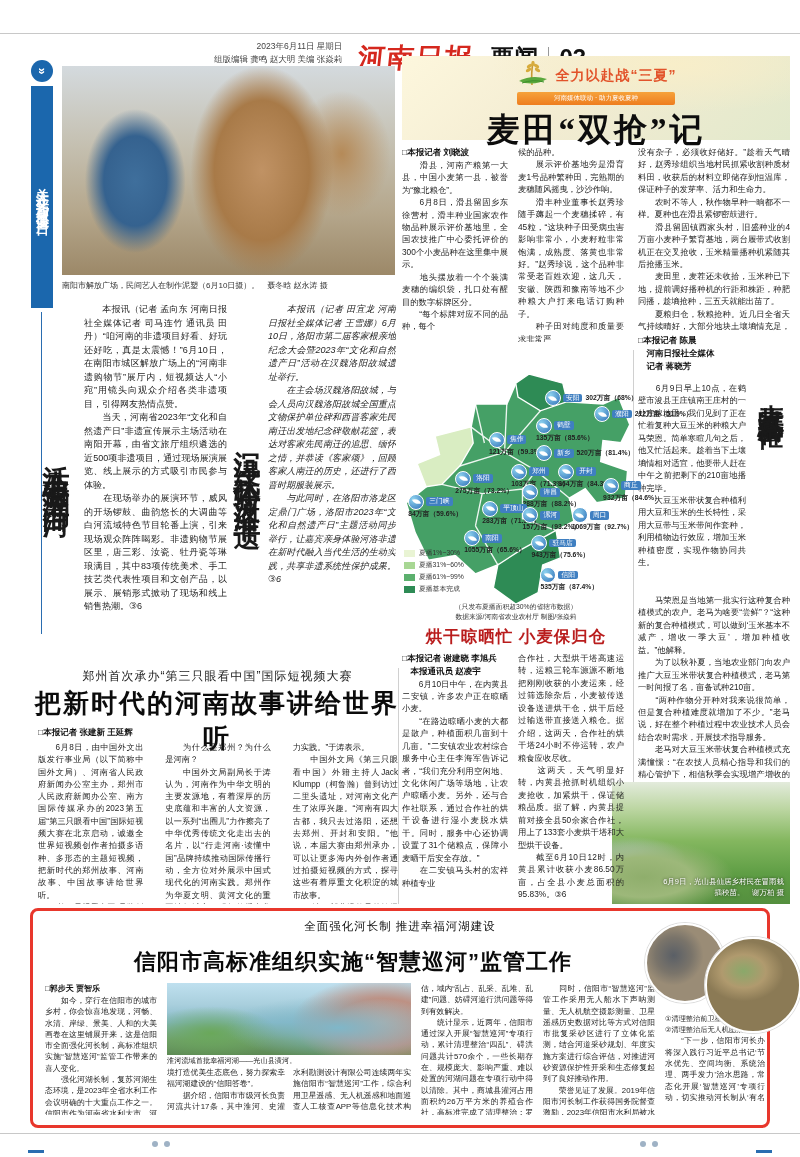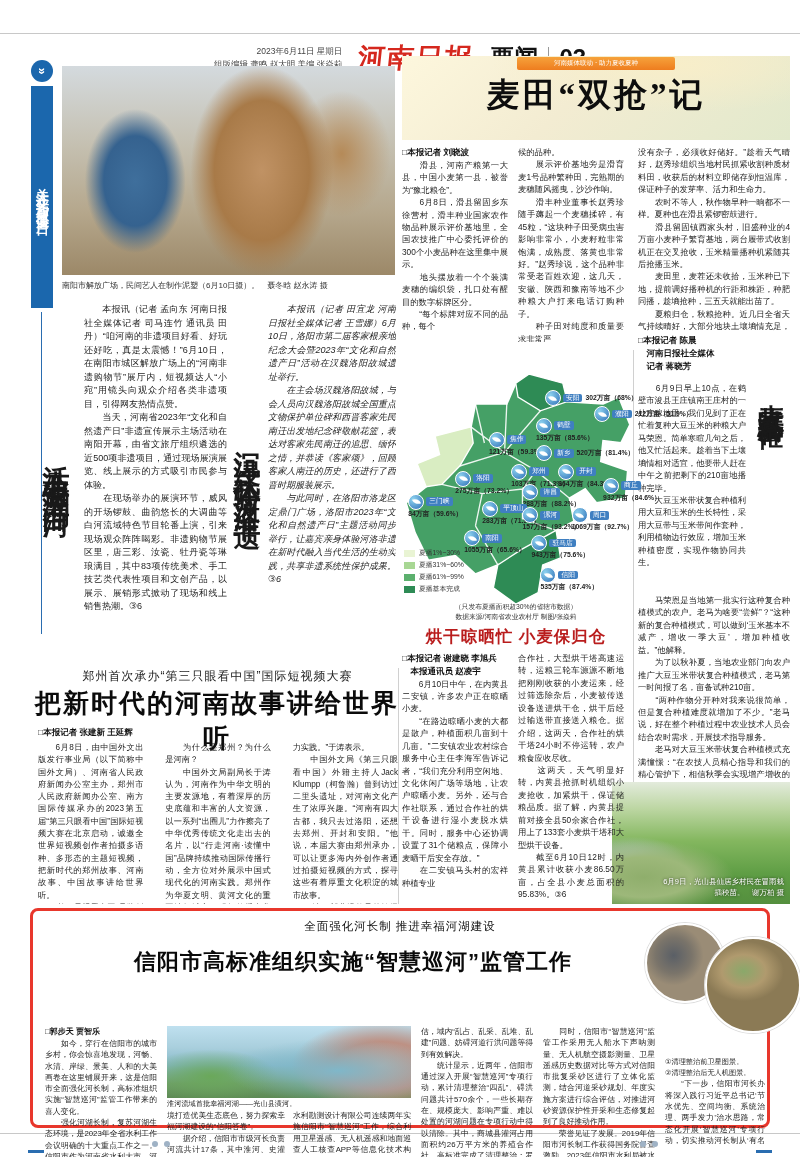--- a/index.html
+++ b/index.html
@@ -2,21 +2,21 @@
 <html><head>
 <meta charset="utf-8">
 <style>
   html,body{margin:0;padding:0;}
   body{width:800px;height:1157px;position:relative;background:#fff;
        font-family:"Liberation Sans","DejaVu Sans",sans-serif;color:#222;overflow:hidden;}
   .abs{position:absolute;}
   .rule-h{position:absolute;left:0;width:800px;height:1px;background:#c8c8c8;}
   .rule-v{position:absolute;width:1px;background:#d0d0d0;}
   
-  .hdr{position:absolute;left:0;top:40px;width:800px;display:flex;justify-content:center;align-items:center;gap:16px;}
+  .hdr{position:absolute;left:0;top:40px;width:800px;display:flex;justify-content:center;gap:16px;}
   .hdr .meta{font-size:8.5px;color:#444;text-align:right;line-height:1.5;}
   .hdr .masthead{font-family:"Liberation Serif","DejaVu Serif",serif;font-weight:900;color:#d5281e;
                  font-size:27px;letter-spacing:2px;transform:skewX(-6deg);}
   .hdr .sect{display:flex;align-items:center;gap:10px;font-weight:900;font-size:24px;color:#111;}
   .hdr .sect .bar{width:1px;height:22px;background:#999;}
   
   .tag-circle{position:absolute;left:31px;top:60px;width:22px;height:22px;border-radius:50%;
               background:#1b67ad;color:#fff;display:flex;align-items:center;justify-content:center;}
   .tag-circle span{transform:rotate(90deg);font-size:12px;font-weight:700;line-height:1;}
   .tag-strip{position:absolute;left:31px;top:86px;width:22px;height:222px;background:#1b67ad;color:#fff;
@@ -89,21 +89,21 @@
   .redbox{position:absolute;left:30px;top:908px;width:734px;height:214px;border:3px solid #e8372c;border-radius:8px;
           background:#fff;}
   .redbox .kick{margin-top:8px;font-size:11.5px;text-align:center;letter-spacing:1px;color:#111;}
   .redbox .ttl{margin-top:13px;text-align:center;font-weight:900;font-size:22px;letter-spacing:1px;color:#0a0a0a;width:640px;}
   .circ{position:absolute;border-radius:50%;border:2px solid #fff;box-shadow:0 0 0 1px #ddd;overflow:hidden;z-index:5;}
   .circ1{left:612px;top:12px;width:76px;height:76px;
          background:radial-gradient(30px 30px at 35% 40%,#5a5f66,#7a746a 60%,#9a8c76);}
   .circ2{left:672px;top:26px;width:92px;height:92px;
          background:radial-gradient(40px 30px at 40% 35%,#8aa86a,#b09a6e 55%,#8b7a55);}
   .smallcap{font-size:7.2px;color:#222;line-height:1.55;}
-  .boxcols{position:absolute;left:12px;top:72px;width:710px;height:132px;margin-top:43px;}
+  .boxcols{position:absolute;left:12px;top:72px;width:710px;height:132px;}
   .bcol{position:absolute;top:0;height:132px;overflow:hidden;}
   .btxt{font-size:7.8px;line-height:1.45;text-align:justify;white-space:pre-line;color:#1d1d1d;}
   
   .dots{position:absolute;display:flex;gap:6px;}
   .dots i{width:6px;height:6px;border-radius:50%;background:#9fb2c5;}
   .corner{position:absolute;height:3px;background:#2a6db0;}
 </style>
 </head>
 <body>
 
@@ -136,20 +136,37 @@
 <div class="body-txt abs" style="left:84px;top:303px;width:143px;height:350px;">　　本报讯（记者 孟向东 河南日报社全媒体记者 司马连竹 通讯员 田丹）“咱河南的非遗项目好看、好玩还好吃，真是太震憾！”6月10日，在南阳市城区解放广场上的“河南非遗购物节”展厅内，短视频达人“小宛”用镜头向观众介绍各类非遗项目，引得网友热情点赞。
 　　当天，河南省2023年“文化和自然遗产日”非遗宣传展示主场活动在南阳开幕，由省文旅厅组织遴选的近500项非遗项目，通过现场展演展览、线上展示的方式吸引市民参与体验。
 　　在现场举办的展演环节，威风的开场锣鼓、曲韵悠长的大调曲等白河流域特色节目轮番上演，引来现场观众阵阵喝彩。非遗购物节展区里，唐三彩、汝瓷、牡丹瓷等琳琅满目，其中83项传统美术、手工技艺类代表性项目和文创产品，以展示、展销形式掀动了现场和线上销售热潮。③6</div>
 
 <div class="vtitle abs" style="left:228px;top:303px;width:38px;height:332px;font-size:27px;letter-spacing:9px;justify-content:center;">沉浸式体验河洛非遗</div>
 <div class="body-txt abs" style="left:268px;top:303px;width:128px;height:350px;font-style:italic;">　　本报讯（记者 田宜龙 河南日报社全媒体记者 王雪娜）6月10日，洛阳市第二届客家根亲地纪念大会暨2023年“文化和自然遗产日”活动在汉魏洛阳故城遗址举行。
 　　在主会场汉魏洛阳故城，与会人员向汉魏洛阳故城全国重点文物保护单位碑和西晋客家先民南迁出发地纪念碑敬献花篮，表达对客家先民南迁的追思、缅怀之情，并恭读《客家颂》，回顾客家人南迁的历史，还进行了西晋时期服装展示。
 　　与此同时，在洛阳市洛龙区定鼎门广场，洛阳市2023年“文化和自然遗产日”主题活动同步举行，让嘉宾亲身体验河洛非遗在新时代融入当代生活的生动实践，共享非遗系统性保护成果。③6</div>
 
 <div class="banner">
+  <div class="logo-row">
+    <span>
+      <svg width="34" height="26" viewBox="0 0 34 26">
+        <path d="M17 2 q-2 9 -1 22" stroke="#c99a32" stroke-width="1.6" fill="none"></path>
+        <g fill="#d7ab3c">
+          <ellipse cx="13.5" cy="5" rx="3" ry="1.6" transform="rotate(-30 13.5 5)"></ellipse>
+          <ellipse cx="20.5" cy="5" rx="3" ry="1.6" transform="rotate(30 20.5 5)"></ellipse>
+          <ellipse cx="12.5" cy="9" rx="3" ry="1.6" transform="rotate(-30 12.5 9)"></ellipse>
+          <ellipse cx="21.5" cy="9" rx="3" ry="1.6" transform="rotate(30 21.5 9)"></ellipse>
+          <ellipse cx="17" cy="2.5" rx="1.7" ry="2.6"></ellipse>
+        </g>
+        <path d="M3 20 q13 -7 28 -2 q-14 8 -28 2 Z" fill="#5aa83c"></path>
+        <path d="M6 22 q11 -4 22 -1" stroke="#3c8f2b" stroke-width="1" fill="none"></path>
+      </svg>
+    </span>
+    <span class="logo-txt">全力以赴战“三夏”</span>
+  </div>
   <div class="ribbon">河南媒体联动 · 助力夏收夏种</div>
   <div class="big-title">麦田“双抢”记</div>
 </div>
 
 <div class="abs" style="left:402px;top:146px;width:106px;height:196px;overflow:hidden;">
   <div class="byline">□本报记者 刘晓波</div>
   <div class="body-txt" style="font-size:8.3px;">　　滑县，河南产粮第一大县，中国小麦第一县，被誉为“豫北粮仓”。
 　　6月8日，滑县留固乡东徐营村，滑丰种业国家农作物品种展示评价基地里，全国农技推广中心委托评价的300个小麦品种在这里集中展示。
 　　地头摆放着一个个装满麦穗的编织袋，扎口处有醒目的数字标牌区分。
 　　“每个标牌对应不同的品种，每个</div>

